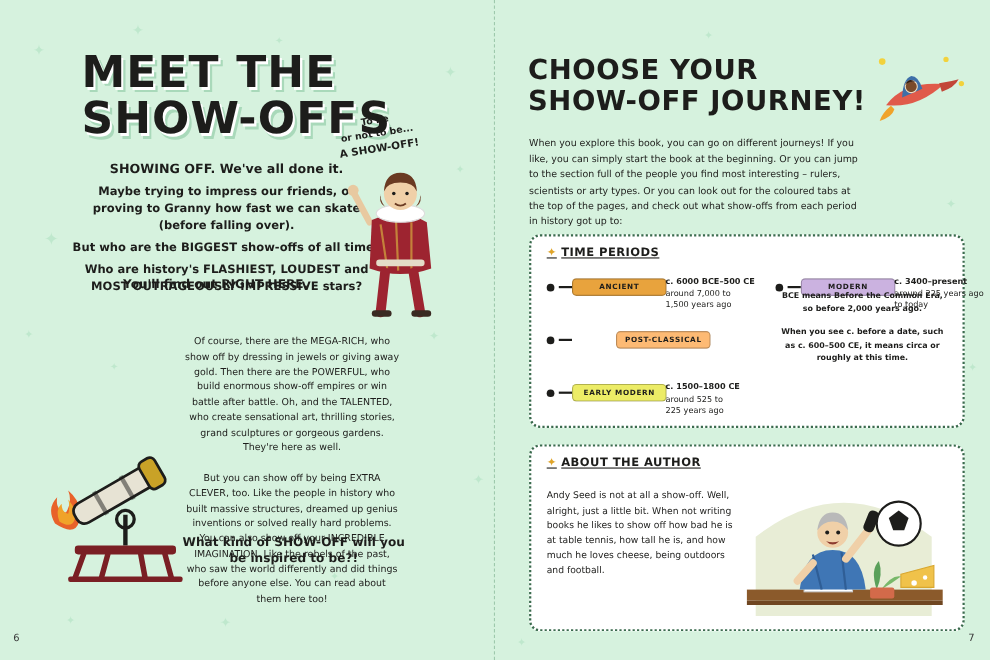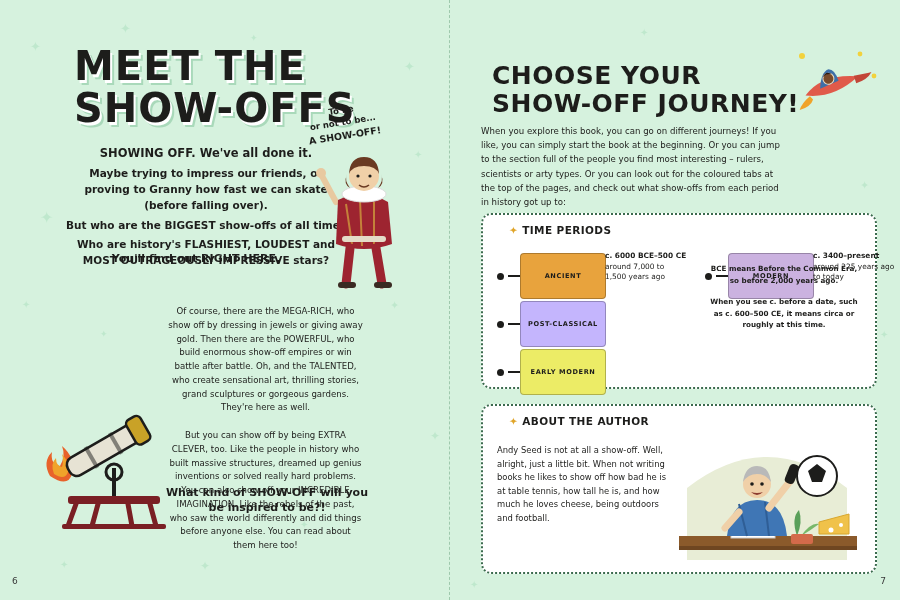--- a/index.html
+++ b/index.html
@@ -74,48 +74,48 @@
   }
   .bubble .shout{font-size:9.5px;}
 
   
   .jester{position:absolute;left:316px;top:140px;width:96px;height:150px;}
   
   .telescope{position:absolute;left:28px;top:380px;width:160px;height:150px;}
 
   
   h2.title2{
-    position:absolute;left:480px;top:50px;margin:12px;
+    position:absolute;left:480px;top:50px;margin:0;
     font-family:"DejaVu Sans", sans-serif;
     font-weight:bold;font-size:25px;line-height:1.12;letter-spacing:.5px;
     color:#1d1d1b;white-space:pre-line;
   }
   .intro{
     position:absolute;left:481px;top:124px;width:300px;
     font-size:8.6px;line-height:1.65;color:#1d1d1b;
   }
   .rocket{position:absolute;left:790px;top:46px;width:90px;height:70px;}
 
   .panel{
     position:absolute;
     border:2px dotted #3b6b4e;border-radius:10px;
     background:#ffffff;
   }
   .panel-time{left:481px;top:213px;width:392px;height:172px;}
   .panel-head{
-    position:absolute;left:26px;top:9px;
-    font-size:10.5px;font-weight:bold;color:#1d1d1b;letter-spacing:.4px;
+    position:absolute;left:14px;top:9px;
+    font-size:10.5px;font-weight:bold;color:#1d1d1b;letter-spacing:.4px;text-decoration:underline;
   }
   .panel-head .star{color:#e0a52a;margin-right:4px;}
 
   .tl-row{position:absolute;display:flex;align-items:center;}
   .tl-dot{width:7px;height:7px;border-radius:50%;background:#1d1d1b;margin-right:4px;flex:0 0 auto;}
   .tl-line{height:2px;background:#1d1d1b;flex:0 0 auto;}
   .tab{
-    display:inline-block;padding:18px 0;width:84px;text-align:center;
+    display:inline-block;padding:3px 0;width:84px;text-align:center;
     border-radius:4px;font-size:6.6px;font-weight:bold;letter-spacing:.6px;
     color:#1d1d1b;border:1px solid rgba(0,0,0,.25);
   }
   .tl-text{
     position:absolute;font-size:7.4px;line-height:1.45;color:#1d1d1b;
   }
   .tl-text b{font-weight:bold;}
   .note{
     position:absolute;left:222px;top:48px;width:158px;
     font-size:7.2px;line-height:1.6;color:#1d1d1b;font-weight:bold;text-align:center;
@@ -273,27 +273,32 @@
     </div>
     <div class="tl-text" style="left:122px;top:36px;width:92px;">
       <b>c. 6000 BCE–500 CE</b><br>
       <span style="white-space:pre-line;">around 7,000 to
 1,500 years ago</span>
     </div>
 
     <div class="tl-row" style="left:14px;top:86px;">
       <span class="tl-dot"></span>
       <span class="tl-line" style="width:12px;"></span>
-      <span class="tab" style="background:#c4b5fd;">POST-CLASSICAL</span>
+      <span class="tab" style="background:#fdba74;margin-left:40px;">POST-CLASSICAL</span>
     </div>
 
     <div class="tl-row" style="left:14px;top:134px;">
       <span class="tl-dot"></span>
       <span class="tl-line" style="width:12px;"></span>
       <span class="tab" style="background:#ecec66;">EARLY MODERN</span>
+    </div>
+    <div class="tl-text" style="left:122px;top:132px;width:92px;">
+      <b>c. 1500–1800 CE</b><br>
+      <span style="white-space:pre-line;">around 525 to
+225 years ago</span>
     </div>
 
     <div class="tl-row" style="left:222px;top:38px;">
       <span class="tl-dot"></span>
       <span class="tl-line" style="width:12px;"></span>
       <span class="tab" style="background:#cbb2e0;">MODERN</span>
     </div>
     <div class="tl-text" style="left:330px;top:36px;width:96px;">
       <b>c. 3400–present</b><br>
       <span style="white-space:pre-line;">around 225 years ago

